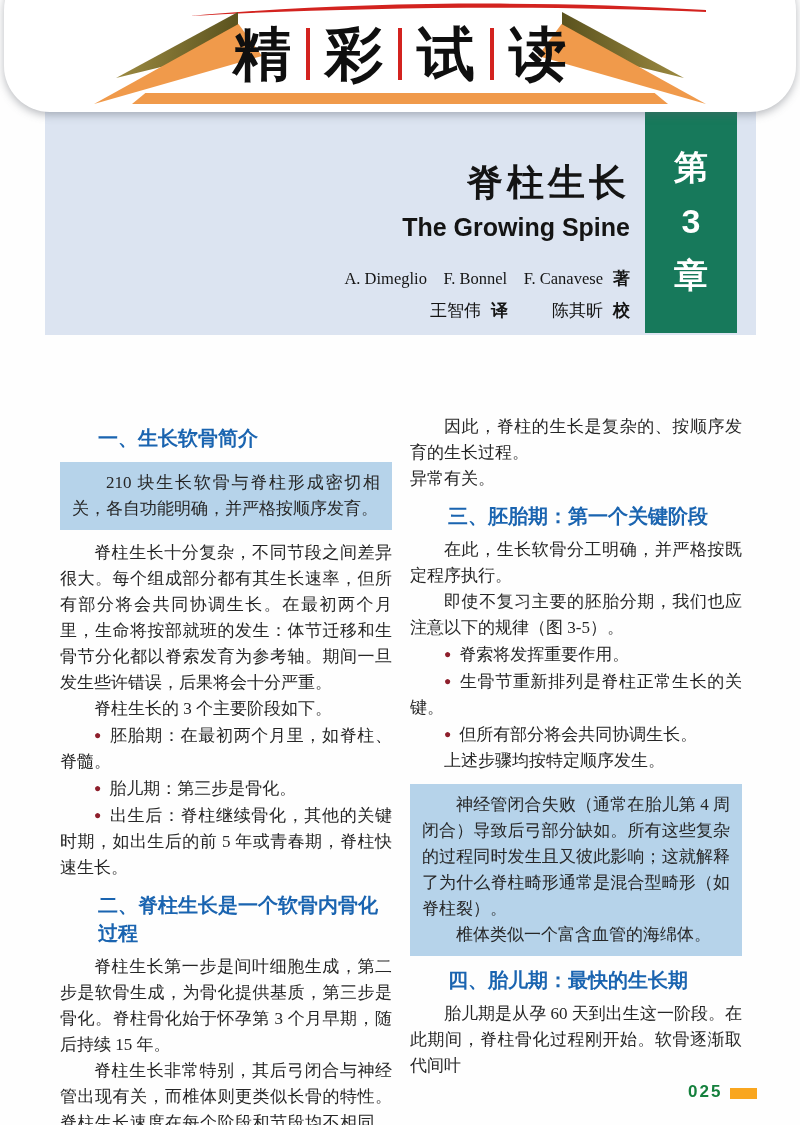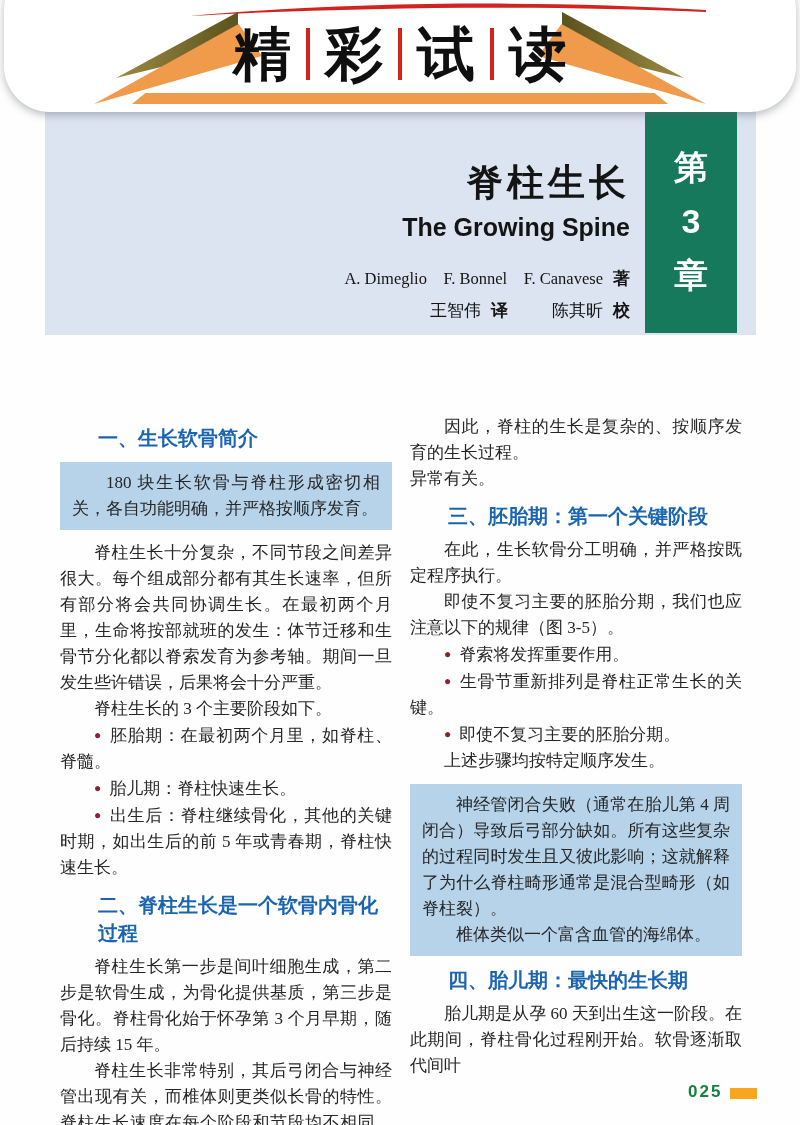--- a/index.html
+++ b/index.html
@@ -109,40 +109,40 @@
   <div class="title-block">
     <div class="title-cn">脊柱生长</div>
     <div class="title-en">The Growing Spine</div>
     <div class="authors-line"><span>A. Dimeglio F. Bonnel F. Canavese</span><span class="role">著</span></div>
     <div class="trans-line"><span>王智伟</span><span class="role">译</span><span class="trans-gap"></span><span>陈其昕</span><span class="role">校</span></div>
   </div>
 
   <div class="col col-left" id="col-left">
       <div class="h2">一、生长软骨简介</div>
       <div class="callout">
-        <p>180 块生长软骨与脊柱形成密切相关，各自功能明确，并严格按顺序发育。</p>
+        <p>210 块生长软骨与脊柱形成密切相关，各自功能明确，并严格按顺序发育。</p>
       </div>
       <div class="para">脊柱生长十分复杂，不同节段之间差异很大。每个组成部分都有其生长速率，但所有部分将会共同协调生长。在最初两个月里，生命将按部就班的发生：体节迁移和生骨节分化都以脊索发育为参考轴。期间一旦发生些许错误，后果将会十分严重。</div>
       <div class="para">脊柱生长的 3 个主要阶段如下。</div>
       <div class="bullet"><span class="dot">●</span><span>胚胎期：在最初两个月里，如脊柱、脊髓。</span></div>
-      <div class="bullet"><span class="dot">●</span><span>胎儿期：脊柱快速生长。</span></div>
+      <div class="bullet"><span class="dot">●</span><span>胎儿期：第三步是骨化。</span></div>
       <div class="bullet"><span class="dot">●</span><span>出生后：脊柱继续骨化，其他的关键时期，如出生后的前 5 年或青春期，脊柱快速生长。</span></div>
       <div class="h2">二、脊柱生长是一个软骨内骨化过程</div>
       <div class="para">脊柱生长第一步是间叶细胞生成，第二步是软骨生成，为骨化提供基质，第三步是骨化。脊柱骨化始于怀孕第 3 个月早期，随后持续 15 年。</div>
       <div class="para">脊柱生长非常特别，其后弓闭合与神经管出现有关，而椎体则更类似长骨的特性。脊柱生长速度在每个阶段和节段均不相同。在生长末期最终形成脊柱形态的是 130 多块生长软骨共同协调生长的结果。所有脊柱疾患都与这些软骨的发育</div>
     </div>
   <div class="col col-right" id="col-right">
       <div class="para">因此，脊柱的生长是复杂的、按顺序发育的生长过程。</div>
       <div class="para cont">异常有关。</div>
       <div class="h2">三、胚胎期：第一个关键阶段</div>
       <div class="para">在此，生长软骨分工明确，并严格按既定程序执行。</div>
       <div class="para">即使不复习主要的胚胎分期，我们也应注意以下的规律（图 3-5）。</div>
       <div class="bullet"><span class="dot">●</span><span>脊索将发挥重要作用。</span></div>
       <div class="bullet"><span class="dot">●</span><span>生骨节重新排列是脊柱正常生长的关键。</span></div>
-      <div class="bullet"><span class="dot">●</span><span>即使不复习主要的胚胎分期。</span></div>
+      <div class="bullet"><span class="dot">●</span><span>但所有部分将会共同协调生长。</span></div>
       <div class="para">上述步骤均按特定顺序发生。</div>
       <div class="callout">
         <p>神经管闭合失败（通常在胎儿第 4 周闭合）导致后弓部分缺如。所有这些复杂的过程同时发生且又彼此影响；这就解释了为什么脊柱畸形通常是混合型畸形（如脊柱裂）。</p>
         <p>椎体类似一个富含血管的海绵体。</p>
       </div>
       <div class="h2">四、胎儿期：最快的生长期</div>
       <div class="para">胎儿期是从孕 60 天到出生这一阶段。在此期间，脊柱骨化过程刚开始。软骨逐渐取代间叶</div>
     </div>
 
   <span class="pagenum">025</span>

